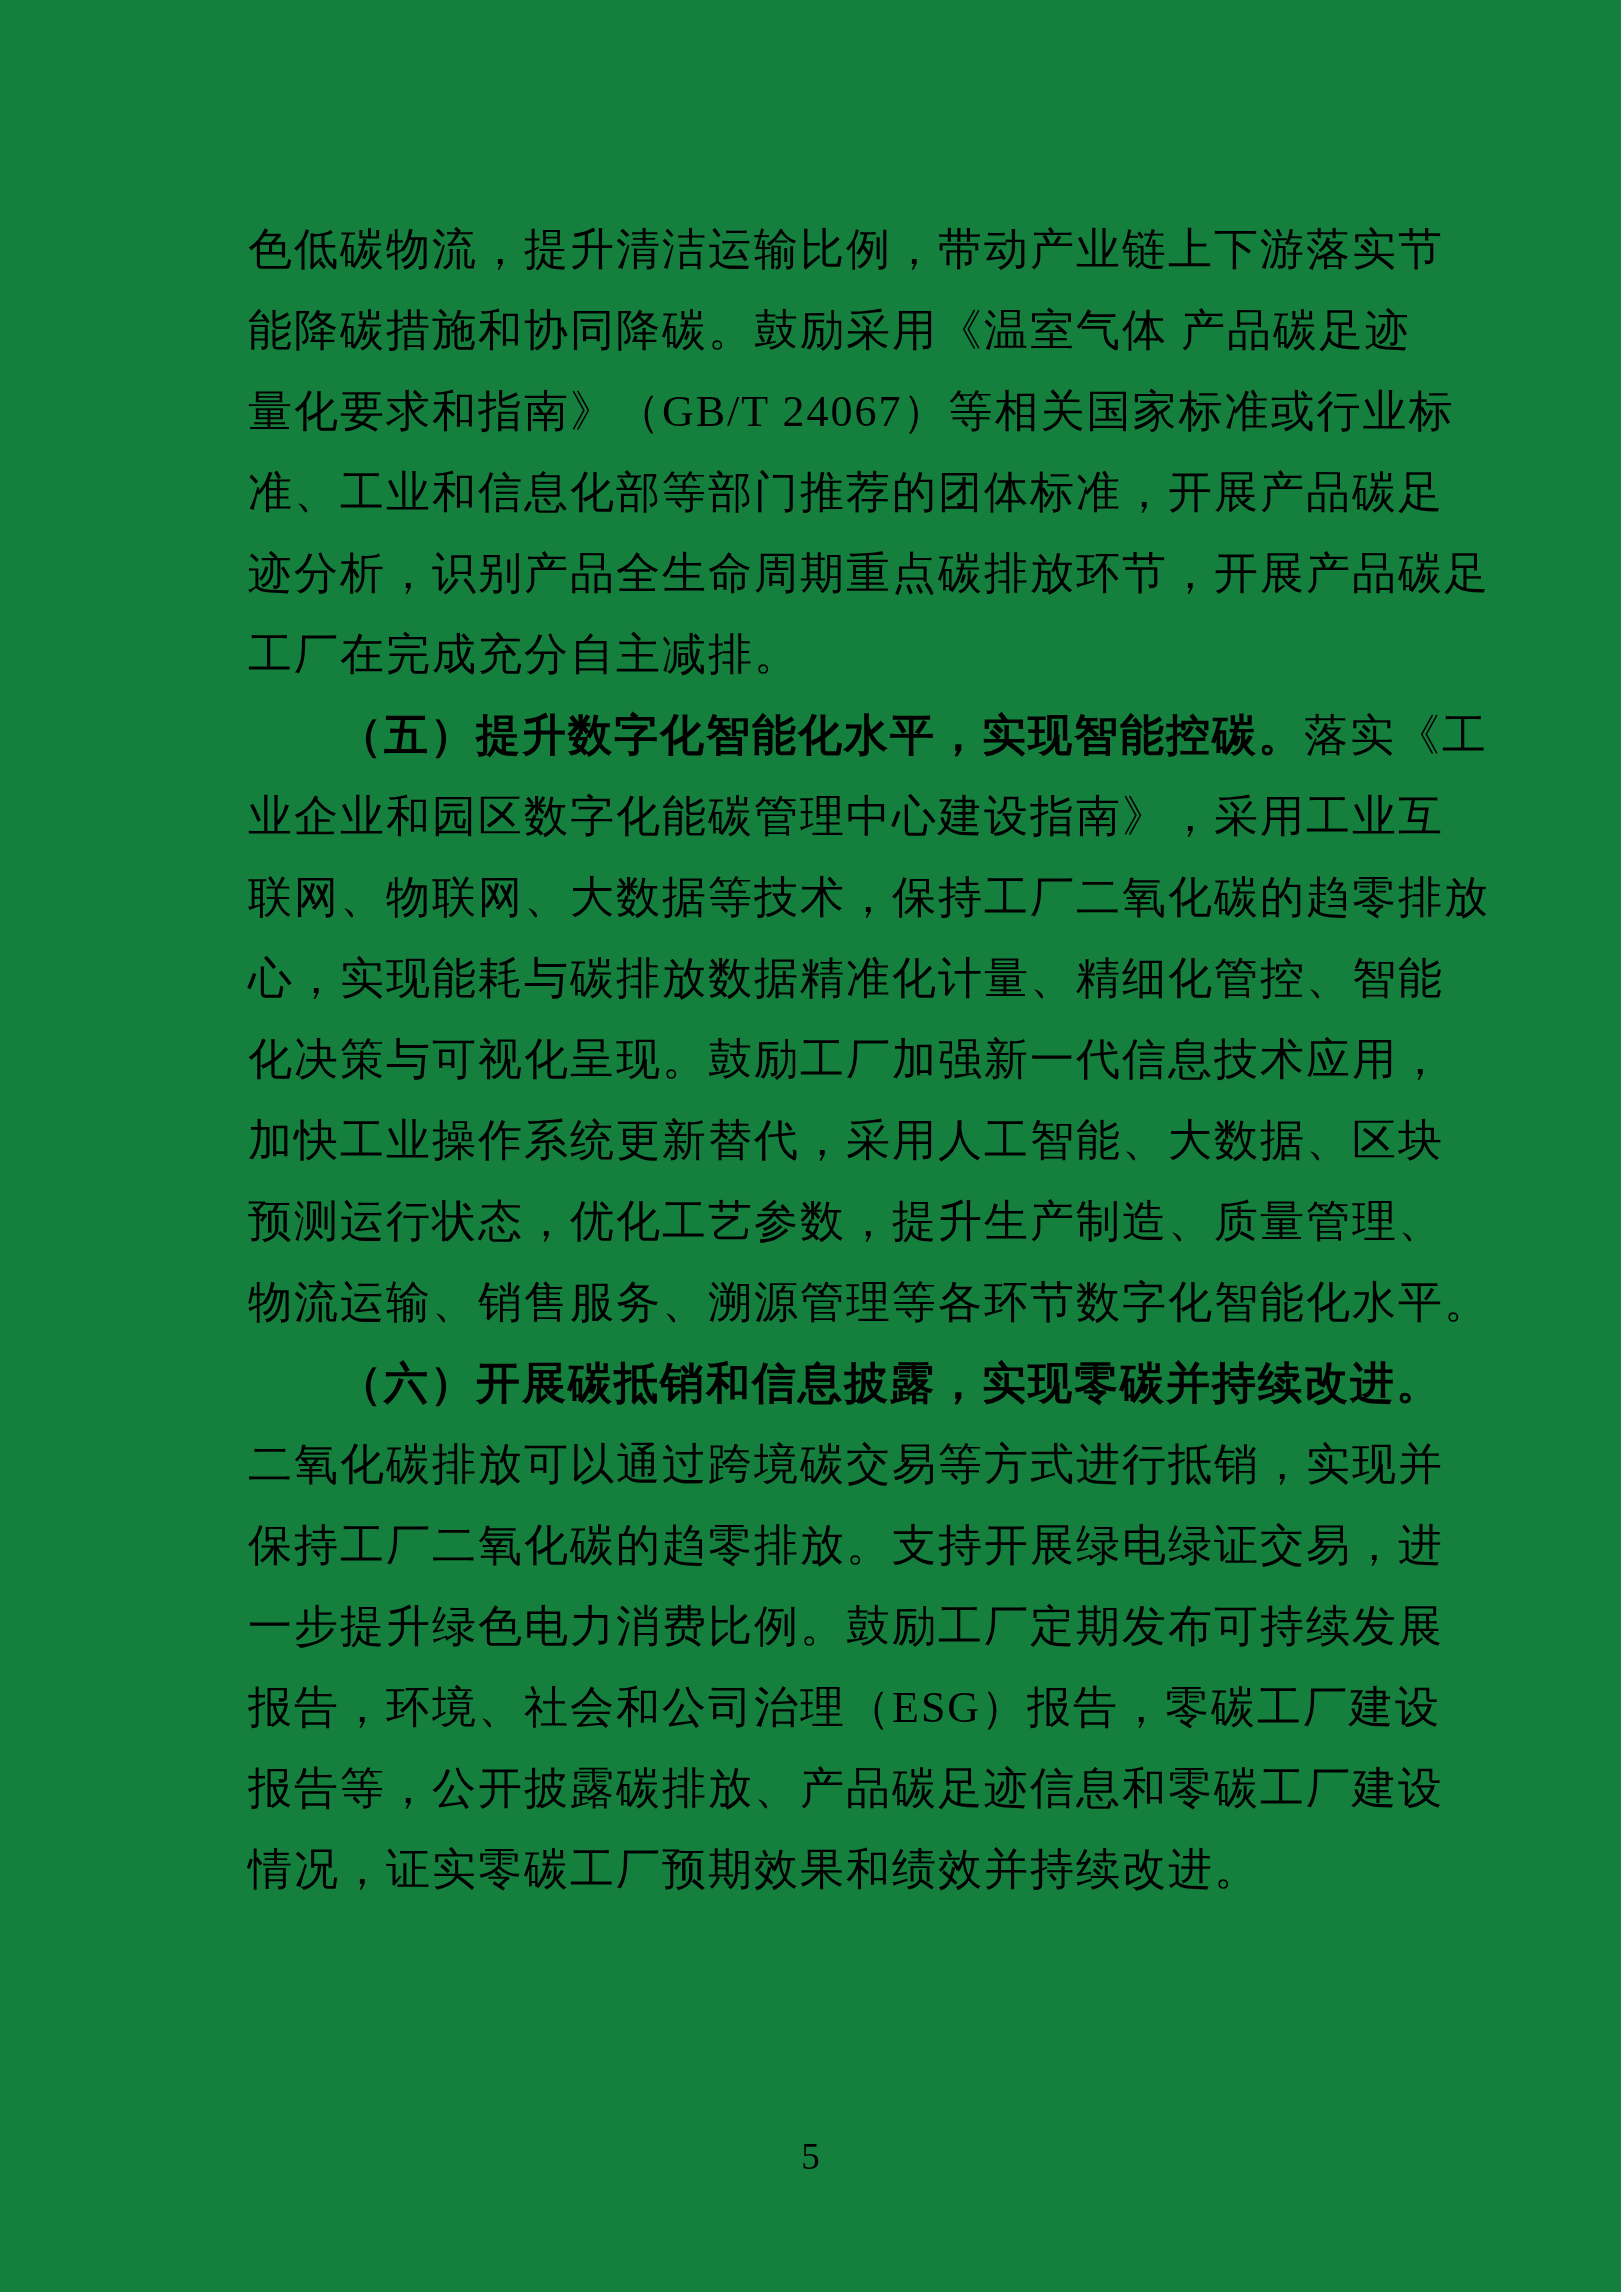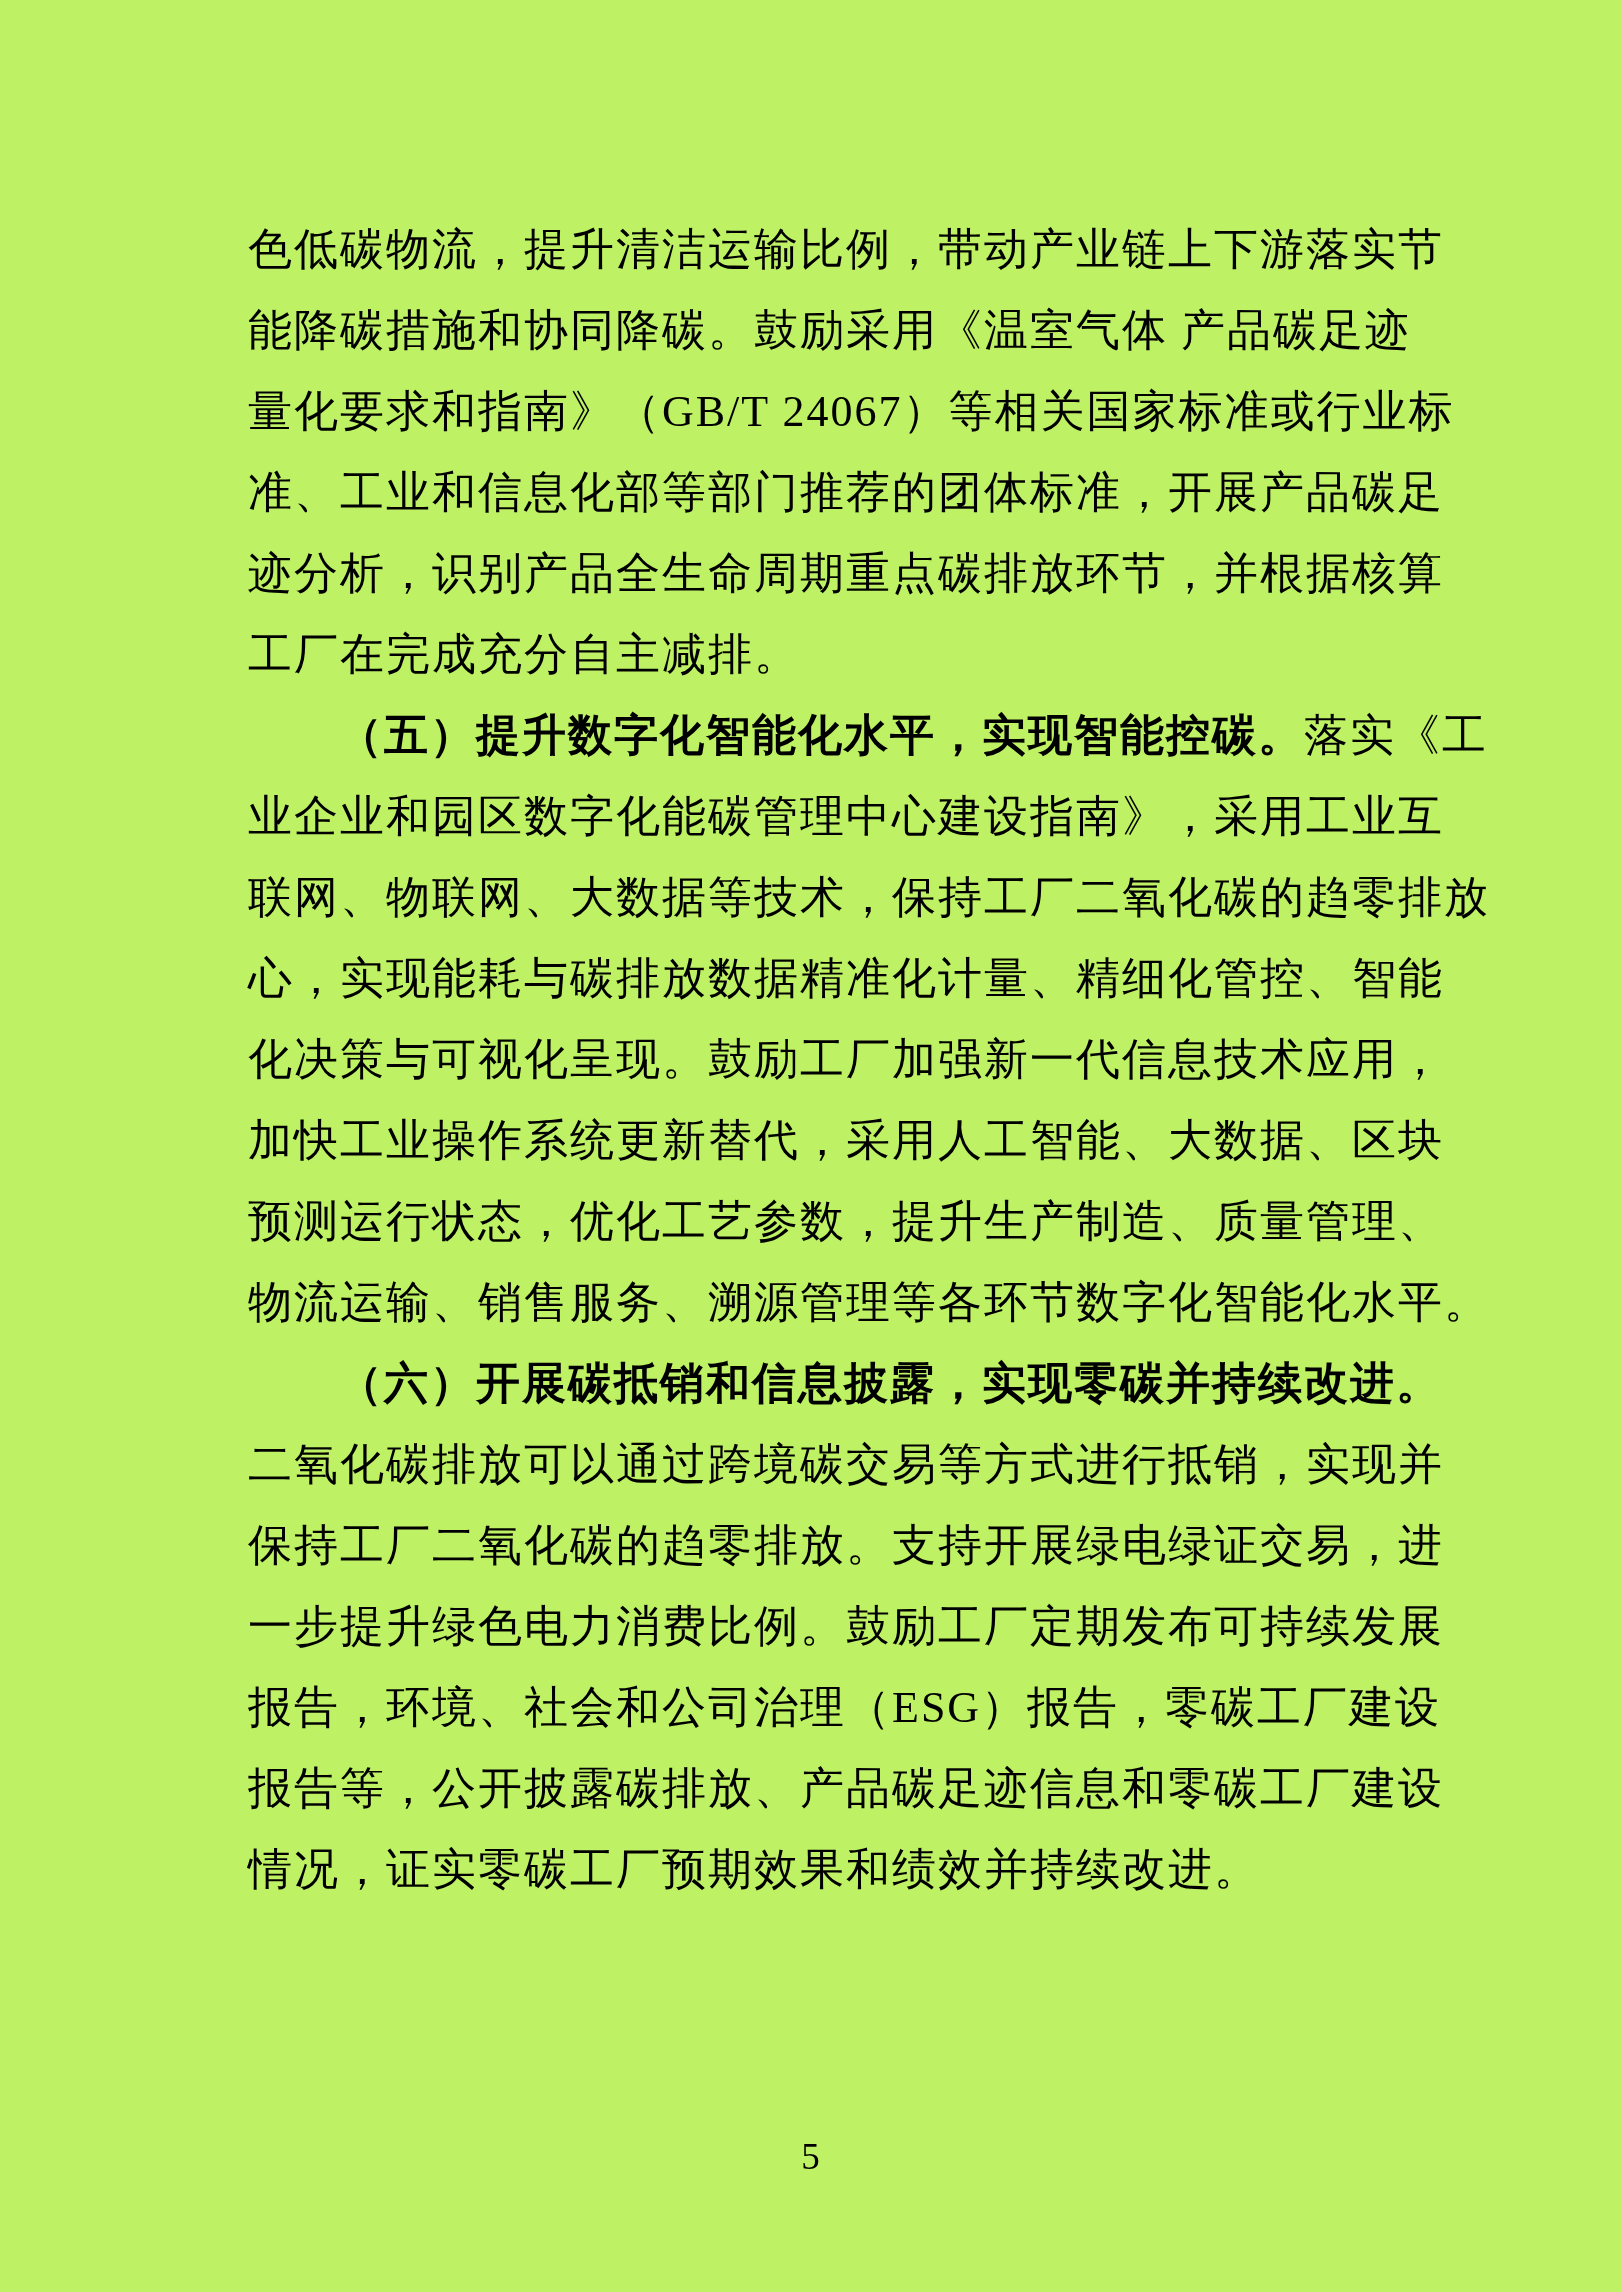--- a/index.html
+++ b/index.html
@@ -4,21 +4,21 @@
 <style>
   html, body {
     margin: 0;
     padding: 0;
     background: #e8e8e8;
   }
   .page {
     position: relative;
     width: 1621px;
     height: 2293px;
-    background: #bef264;
+    background: #15803d;
     color: #000000;
     font-family: "Liberation Serif", serif;
     overflow: hidden;
   }
   .content {
     position: absolute;
     left: 248px;
     top: 209px;
     width: 1125px;
   }
@@ -48,21 +48,21 @@
 </style>
 </head>
 <body>
 
 <div class="page">
   <div class="content" id="document-body">
       <div class="line"><span class="seg">色低碳物流，提升清洁运输比例，带动产业链上下游落实节</span></div>
       <div class="line"><span class="seg">能降碳措施和协同降碳。鼓励采用《温室气体 产品碳足迹</span></div>
       <div class="line"><span class="seg">量化要求和指南》（GB/T 24067）等相关国家标准或行业标</span></div>
       <div class="line"><span class="seg">准、工业和信息化部等部门推荐的团体标准，开展产品碳足</span></div>
-      <div class="line"><span class="seg">迹分析，识别产品全生命周期重点碳排放环节，并根据核算</span></div>
+      <div class="line"><span class="seg">迹分析，识别产品全生命周期重点碳排放环节，开展产品碳足</span></div>
       <div class="line"><span class="seg">工厂在完成充分自主减排。</span></div>
       <div class="line indent"><span class="seg-bold">（五）提升数字化智能化水平，实现智能控碳。</span><span class="seg">落实《工</span></div>
       <div class="line"><span class="seg">业企业和园区数字化能碳管理中心建设指南》，采用工业互</span></div>
       <div class="line"><span class="seg">联网、物联网、大数据等技术，保持工厂二氧化碳的趋零排放</span></div>
       <div class="line"><span class="seg">心，实现能耗与碳排放数据精准化计量、精细化管控、智能</span></div>
       <div class="line"><span class="seg">化决策与可视化呈现。鼓励工厂加强新一代信息技术应用，</span></div>
       <div class="line"><span class="seg">加快工业操作系统更新替代，采用人工智能、大数据、区块</span></div>
       <div class="line"><span class="seg">预测运行状态，优化工艺参数，提升生产制造、质量管理、</span></div>
       <div class="line"><span class="seg">物流运输、销售服务、溯源管理等各环节数字化智能化水平。</span></div>
       <div class="line indent"><span class="seg-bold">（六）开展碳抵销和信息披露，实现零碳并持续改进。</span></div>

